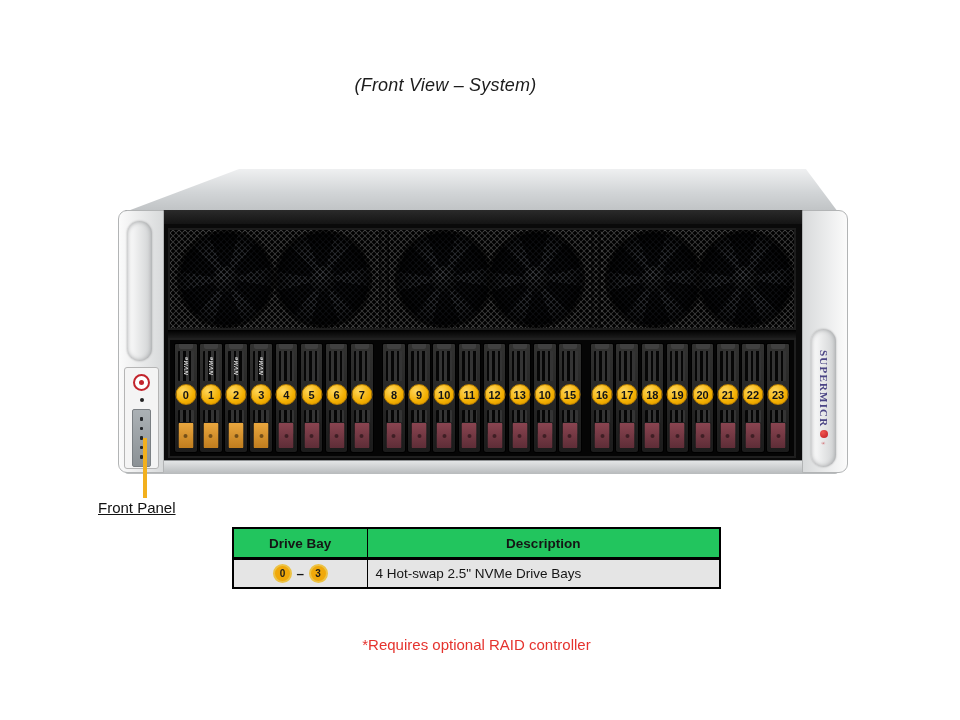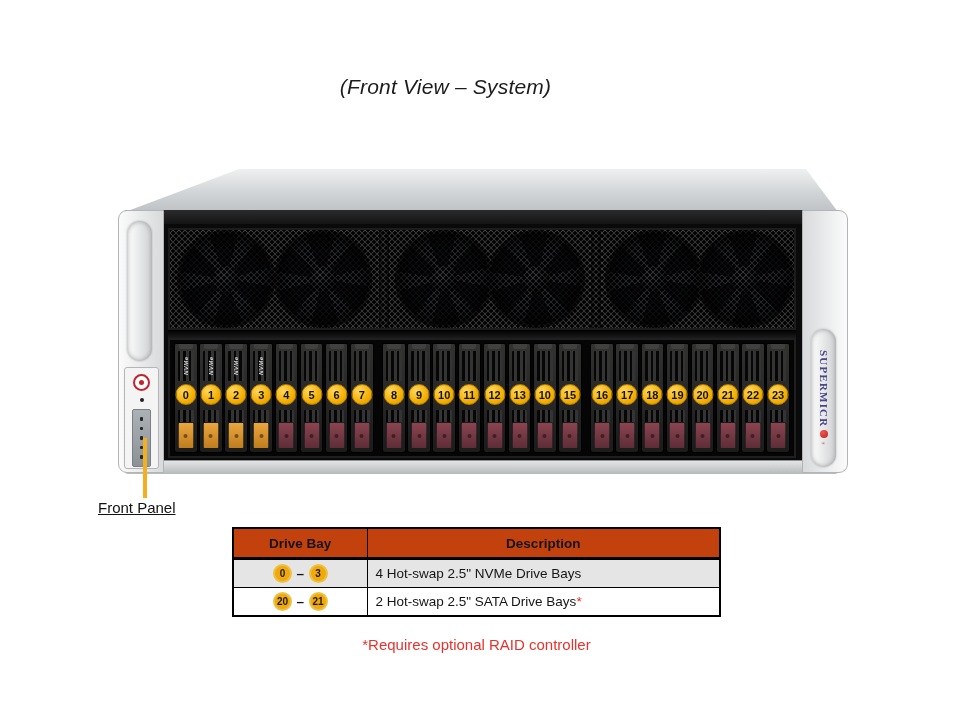--- a/index.html
+++ b/index.html
@@ -3,21 +3,21 @@
 <meta charset="utf-8">
 <style>
   html,body{margin:0;padding:0;}
   body{
     width:960px;height:720px;position:relative;overflow:hidden;
     background:#ffffff;font-family:"Liberation Sans",sans-serif;color:#1a1a1a;
   }
   
   .fig-title{
     position:absolute;top:75px;left:0;width:891px;text-align:center;
-    font-size:21px;font-style:italic;color:#1c1c1c;letter-spacing:.2px;
+    font-size:18px;font-style:italic;color:#1c1c1c;letter-spacing:.2px;
   }
   
   .chassis{position:absolute;left:118px;top:168px;width:730px;height:306px;}
   .lid{
     position:absolute;left:7px;top:0;width:713px;height:44px;
     background:linear-gradient(180deg,#f0f1f2 0%,#d2d5d7 55%,#bfc2c4 100%);
     clip-path:polygon(16% 2%,95.5% 2%,100% 100%,0% 100%);
   }
   .lid-edge{position:absolute;left:7px;top:42px;width:713px;height:17px;background:linear-gradient(180deg,#2a2a2a,#101010);border-radius:2px;}
   .body-black{position:absolute;left:44px;top:56px;width:640px;height:236px;background:#0a0a0a;}
@@ -81,21 +81,21 @@
   .rst{width:4px;height:4px;border-radius:50%;background:#222;margin-top:7px;}
   .ind-panel{margin-top:7px;width:17px;height:56px;background:linear-gradient(180deg,#abb1b5,#8c9296);
     border:1px solid #7a7f83;border-radius:2px;display:flex;flex-direction:column;align-items:center;justify-content:center;gap:6px;}
   .ind-dot{width:3.5px;height:3.5px;background:#23262a;border-radius:1px;}
   
   .callout-line{position:absolute;left:143px;top:438px;width:3.5px;height:60px;background:#f2b01e;}
   .callout-label{position:absolute;left:98px;top:499px;font-size:15px;color:#111;text-decoration:underline;}
   
   .bay-table{position:absolute;left:232px;top:527px;width:489px;border-collapse:collapse;table-layout:fixed;
     font-size:13.5px;color:#151515;border:2px solid #000;}
-  .bay-table th{border:1.5px solid #000;border-bottom:3px solid #000;font-weight:bold;text-align:center;height:26px;background:#c2410c;}
+  .bay-table th{border:1.5px solid #000;border-bottom:3px solid #000;font-weight:bold;text-align:center;height:26px;background:#22c55e;}
   .bay-table td{border:1.5px solid #000;height:25px;vertical-align:middle;}
   .bay-table .col-bay{width:134px;}
   .bay-table tr.shaded td{background:#e5e5e5;}
   .bays-cell{text-align:center;}
   .desc-cell{text-align:left;padding-left:8px;}
   .desc-cell .red{color:#e02a24;}
   .tbadge{display:inline-flex;align-items:center;justify-content:center;width:15px;height:15px;border-radius:50%;
     background:#f0a80a;border:2.5px solid #ecc244;color:#1a1a1a;font-size:10px;font-weight:bold;vertical-align:middle;margin:0 1.5px;}
   .dash{font-weight:bold;margin:0 3px;vertical-align:middle;}
   .footnote{position:absolute;left:232px;top:636px;width:489px;text-align:center;font-size:15px;color:#e5332e;}
@@ -341,20 +341,16 @@
     <tr>
       <th>Drive Bay</th>
       <th>Description</th>
     </tr>
   </thead>
   <tbody>
       <tr class="shaded">
         <td class="bays-cell"><span class="tbadge">0</span><span class="dash">–</span><span class="tbadge">3</span></td>
         <td class="desc-cell"><span>4 Hot-swap 2.5" NVMe Drive Bays</span></td>
       </tr>
-      <tr>
-        <td class="bays-cell"><span class="tbadge">20</span><span class="dash">–</span><span class="tbadge">21</span></td>
-        <td class="desc-cell"><span>2 Hot-swap 2.5" SATA Drive Bays</span><span class="red">*</span></td>
-      </tr>
     </tbody>
 </table>
 
 <div class="footnote">*Requires optional RAID controller</div>
 
 </body></html>

